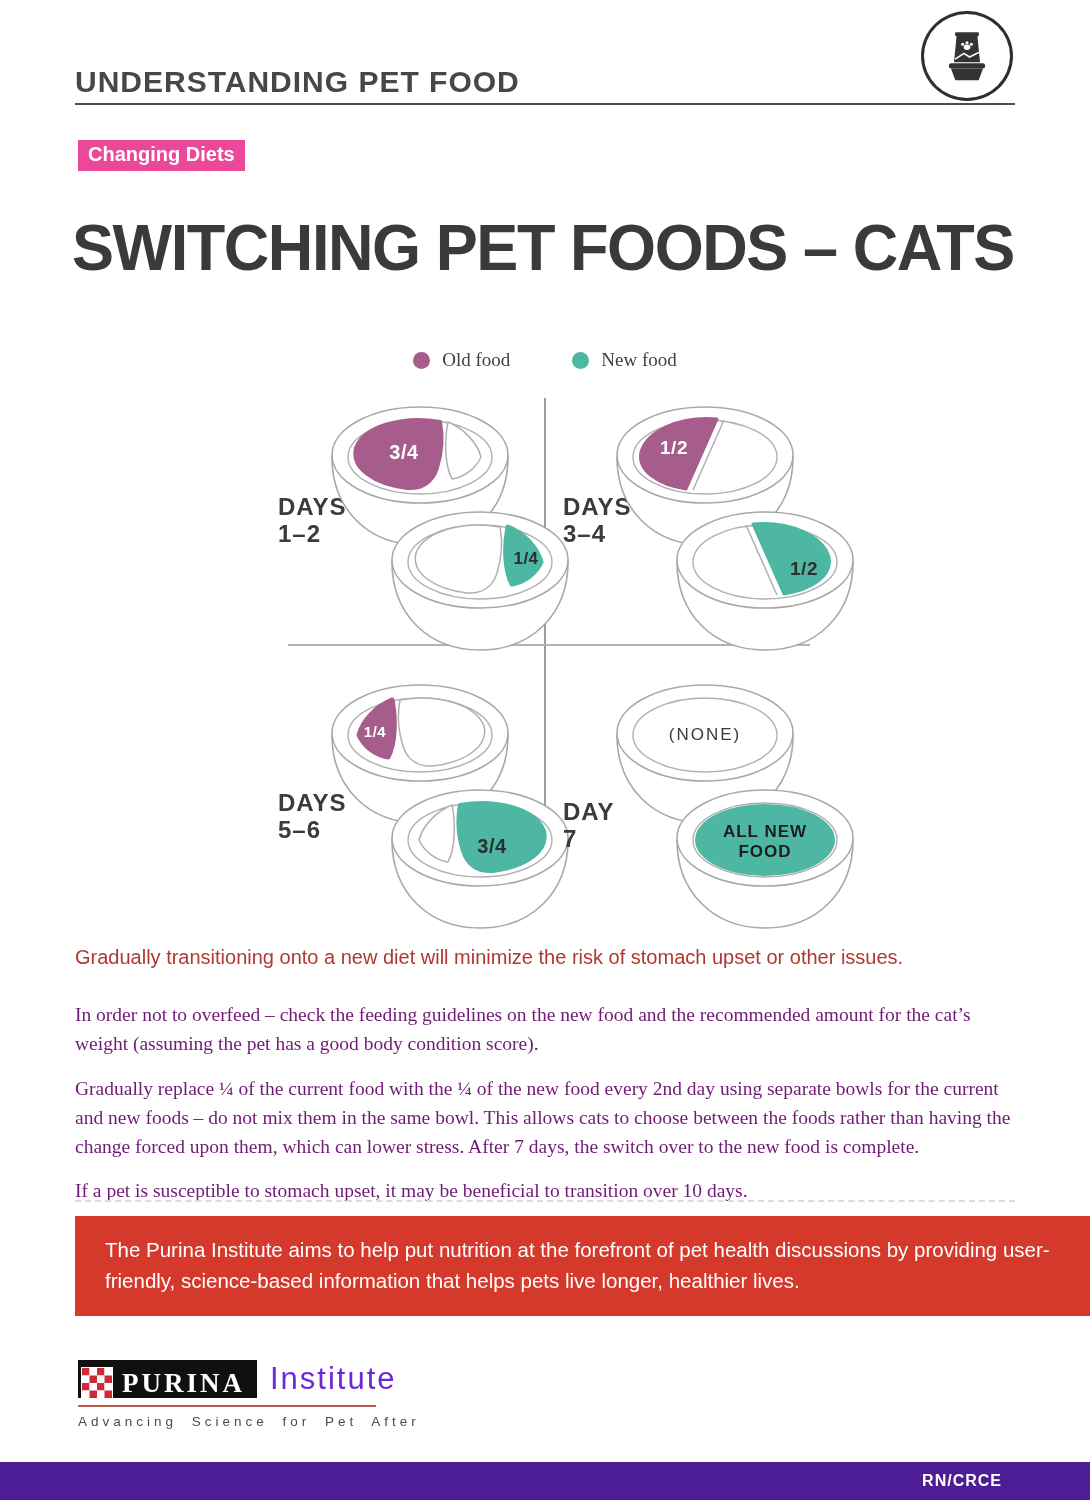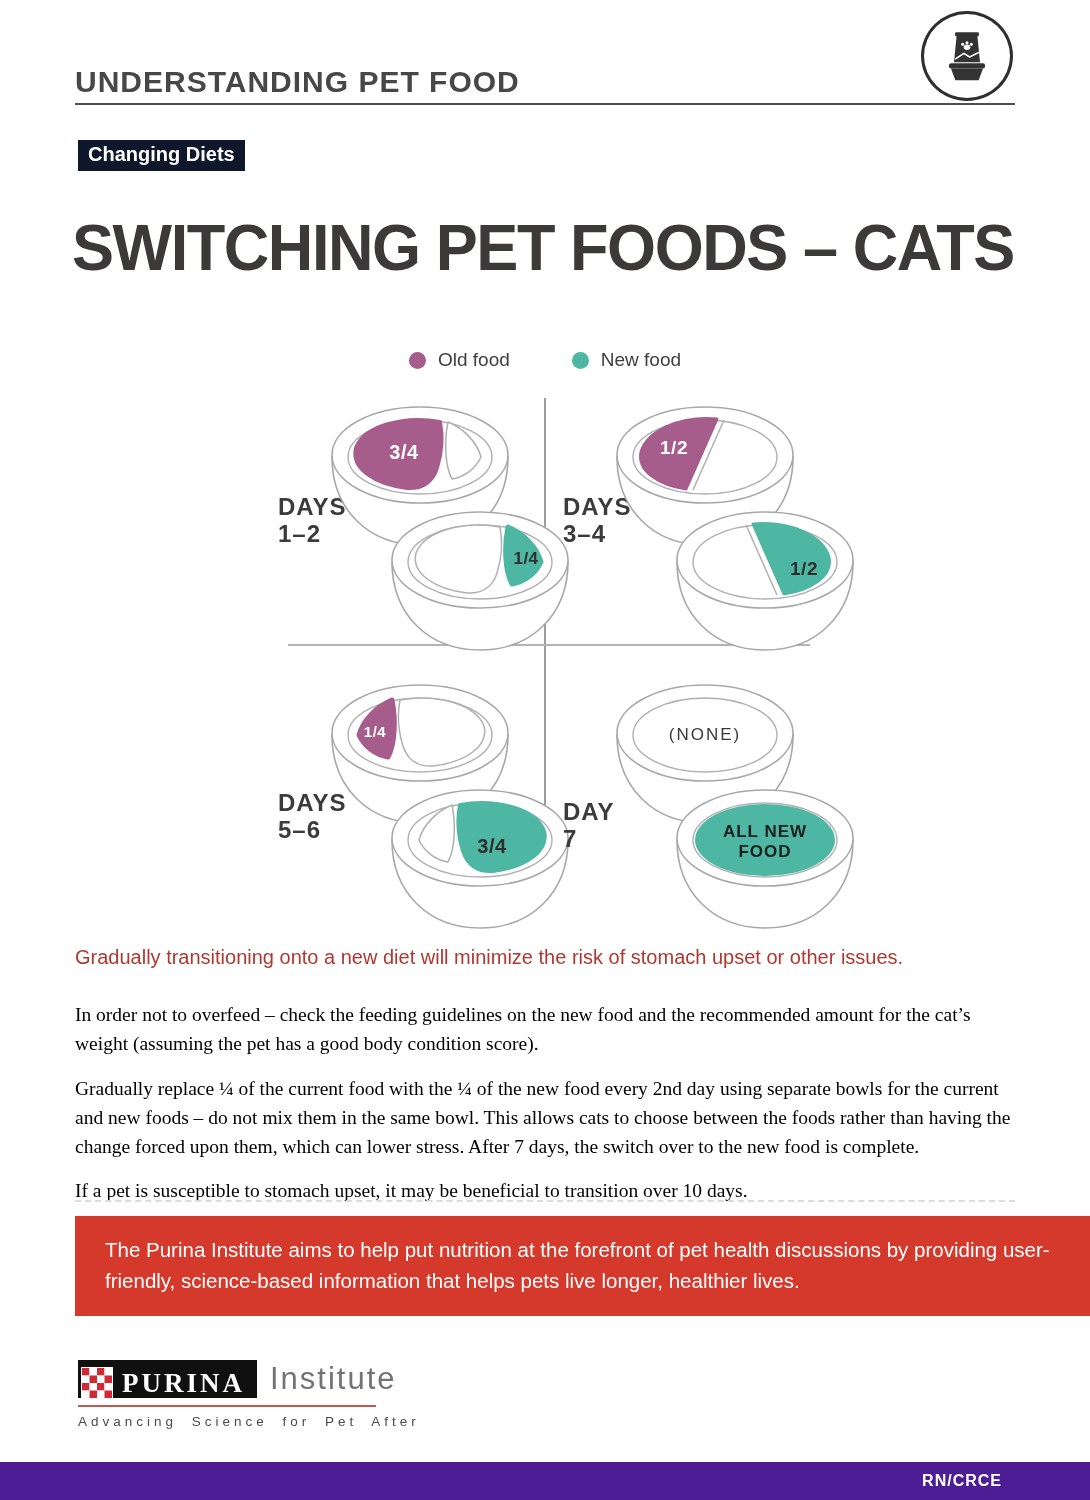--- a/index.html
+++ b/index.html
@@ -9,37 +9,37 @@
   .header-title{left:75px;top:26px;font-size:30px;font-weight:700;letter-spacing:1px;color:#474747;margin-top:39px;}
   .header-icon{left:921px;top:11px;width:92px;height:90px;border:3.5px solid #2f2f2f;border-radius:50%;
                display:flex;align-items:center;justify-content:center;box-sizing:border-box;}
   .header-rule{left:75px;top:103px;width:940px;height:2px;background:#4f4f4f;}
   .badge{left:78px;top:140px;color:#fff;font-size:20px;font-weight:700;padding:3px 10px 5px 10px;}
   .big-title{left:72px;top:210px;font-size:65px;font-weight:700;color:#3b3a39;letter-spacing:-1.5px;
              white-space:nowrap;transform:scaleX(.97);transform-origin:left;}
   .legend-row{left:0;top:349px;width:1090px;display:flex;justify-content:center;gap:62px;}
   .legend-item{display:flex;align-items:center;gap:12px;}
   .legend-dot{width:17px;height:17px;border-radius:50%;}
-  .legend-label{font-size:19px;color:#3f3f3f;}
+  .legend-label{font-size:19px;color:#3f3f3f;font-family:Liberation Serif, serif;}
   .div-v{left:544px;top:398px;width:1.5px;height:490px;background:#9c9c9c;}
   .div-h{left:288px;top:644px;width:522px;height:2px;background:#b4b4b4;}
   .day-label{font-size:24px;font-weight:700;color:#3b3b3b;line-height:1.12;letter-spacing:1px;white-space:nowrap;}
   .qsvg{pointer-events:none;}
   .highlight{left:75px;top:946px;width:950px;font-size:20px;color:#b03830;}
   .paras{left:75px;top:1000px;width:948px;}
-  .paras p{font-family:"Liberation Serif",serif;font-size:19.5px;color:#000000;line-height:1.5;margin:0 0 15px 0;}
+  .paras p{font-family:"Liberation Serif",serif;font-size:19.5px;color:#701a75;line-height:1.5;margin:0 0 15px 0;}
   .dashed-line{left:75px;top:1200px;width:940px;border-top:2px dashed #dcdcdc;}
   .banner{left:75px;top:1216px;width:1048px;box-sizing:border-box;padding:19px 40px 19px 30px;
           color:#fff;font-size:20.5px;line-height:1.5;}
   .logo-block{left:78px;top:1360px;}
   .logo-row{display:flex;align-items:center;}
   .logo-box{display:flex;align-items:center;background:#101010;padding:11px 12px 3px 3px;gap:9px;height:38px;box-sizing:border-box;}
   .checker-wrap{background:#fff;padding:1px;line-height:0;}
   .logo-brand{font-family:"Liberation Serif",serif;font-size:27px;font-weight:700;color:#fff;letter-spacing:3px;}
-  .logo-suffix{font-size:31px;color:#737373;margin-left:13px;letter-spacing:2px;}
+  .logo-suffix{font-size:31px;color:#6d28d9;margin-left:13px;letter-spacing:2px;}
   .logo-line{margin-top:7px;width:298px;height:2px;background:#c05a50;}
   .logo-tagline{margin-top:7px;font-size:13.5px;letter-spacing:4px;word-spacing:7px;color:#4b4b4b;white-space:nowrap;}
   .footer-bar{left:0;bottom:0;width:1090px;height:38px;}
   .footer-code{position:absolute;right:88px;top:0;line-height:38px;color:#fff;font-size:16px;font-weight:700;letter-spacing:1px;}
 </style>
 </head>
 <body>
 
 <div class="page">
 
@@ -56,21 +56,21 @@
         <circle cx="34.2" cy="18.6" r="1.5"></circle>
       </g>
       <path d="M18.5 33 L27 27.5 L32.5 31 L41.5 26.5" fill="none" stroke="#fff" stroke-width="1.6"></path>
       <rect x="12.5" y="37" width="35" height="5" rx="2.2" fill="#333"></rect>
       <path d="M14.5 42 h31 l-4.2 11.5 H18.7 z" fill="#333"></path>
     </svg>
   </div>
 
   <div class="abs header-rule"></div>
 
-  <div class="abs badge" id="badge" style="background: #0f172a; text-align: right;">Changing Diets</div>
+  <div class="abs badge" id="badge" style="background: #ec4899; text-align: right;">Changing Diets</div>
 
   <div class="abs big-title">SWITCHING PET FOODS – CATS</div>
 
   <div class="abs legend-row">
     <div class="legend-item">
       <span class="legend-dot" id="dot-old" style="background: rgb(167, 93, 140);"></span>
       <span class="legend-label">Old food</span>
     </div>
     <div class="legend-item">
       <span class="legend-dot" id="dot-new" style="background: rgb(78, 183, 164);"></span>

